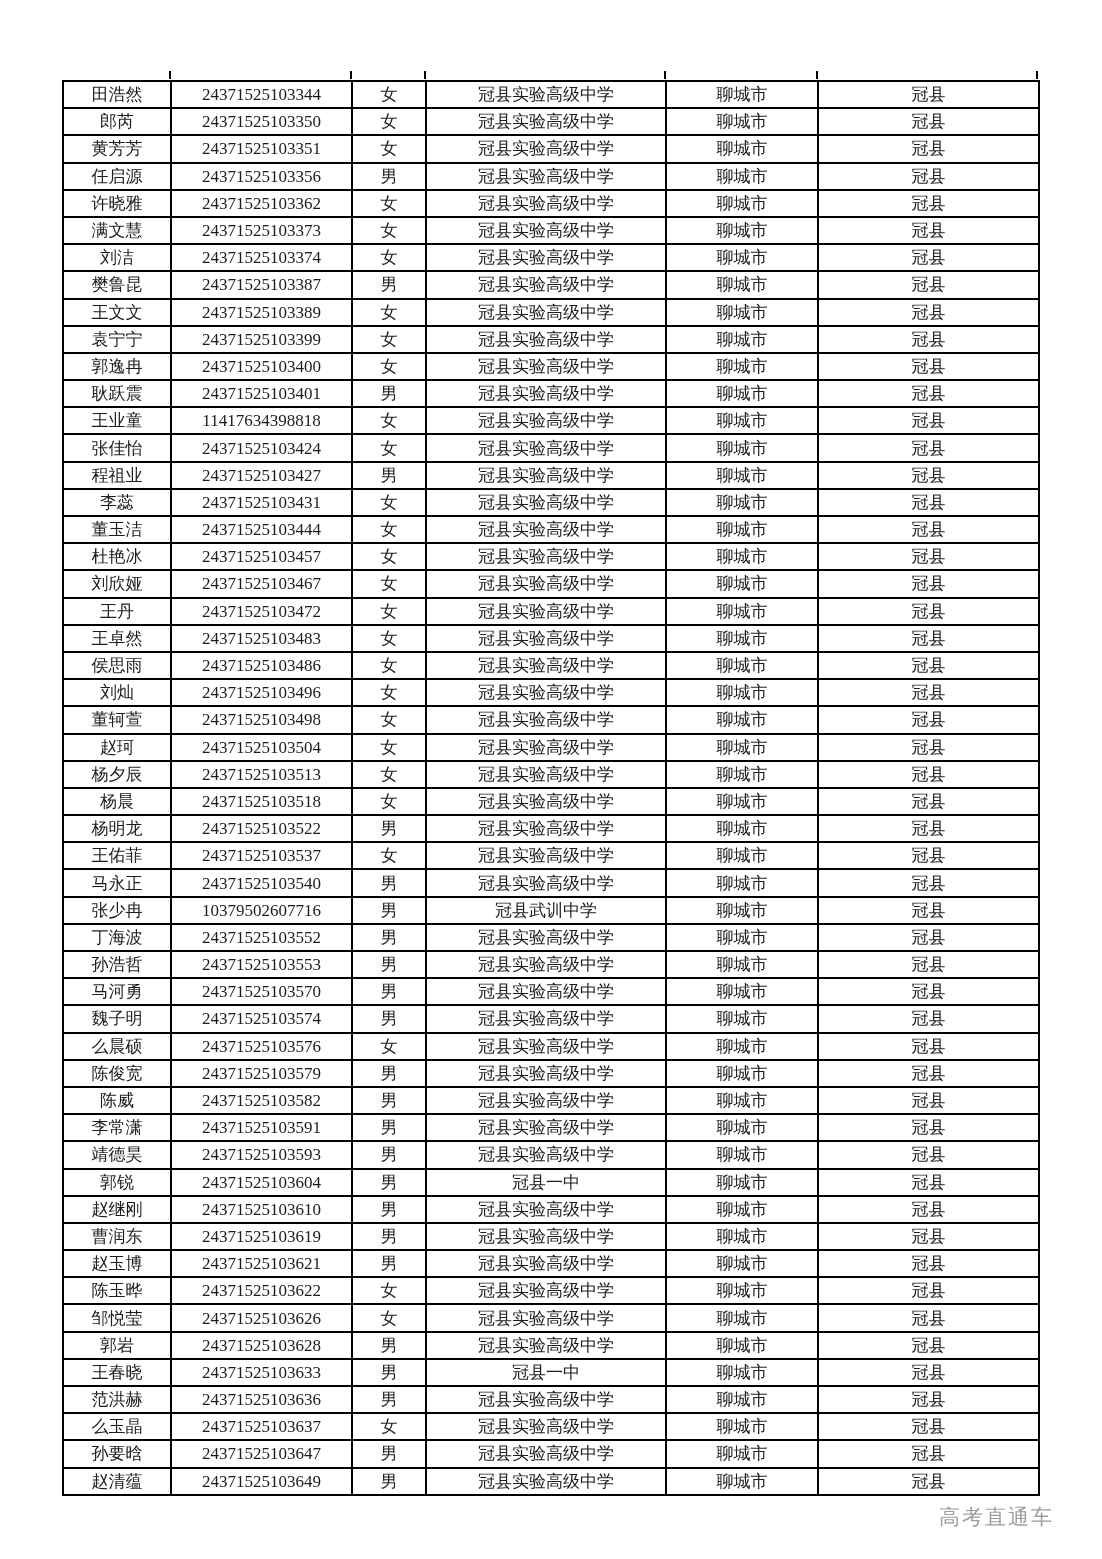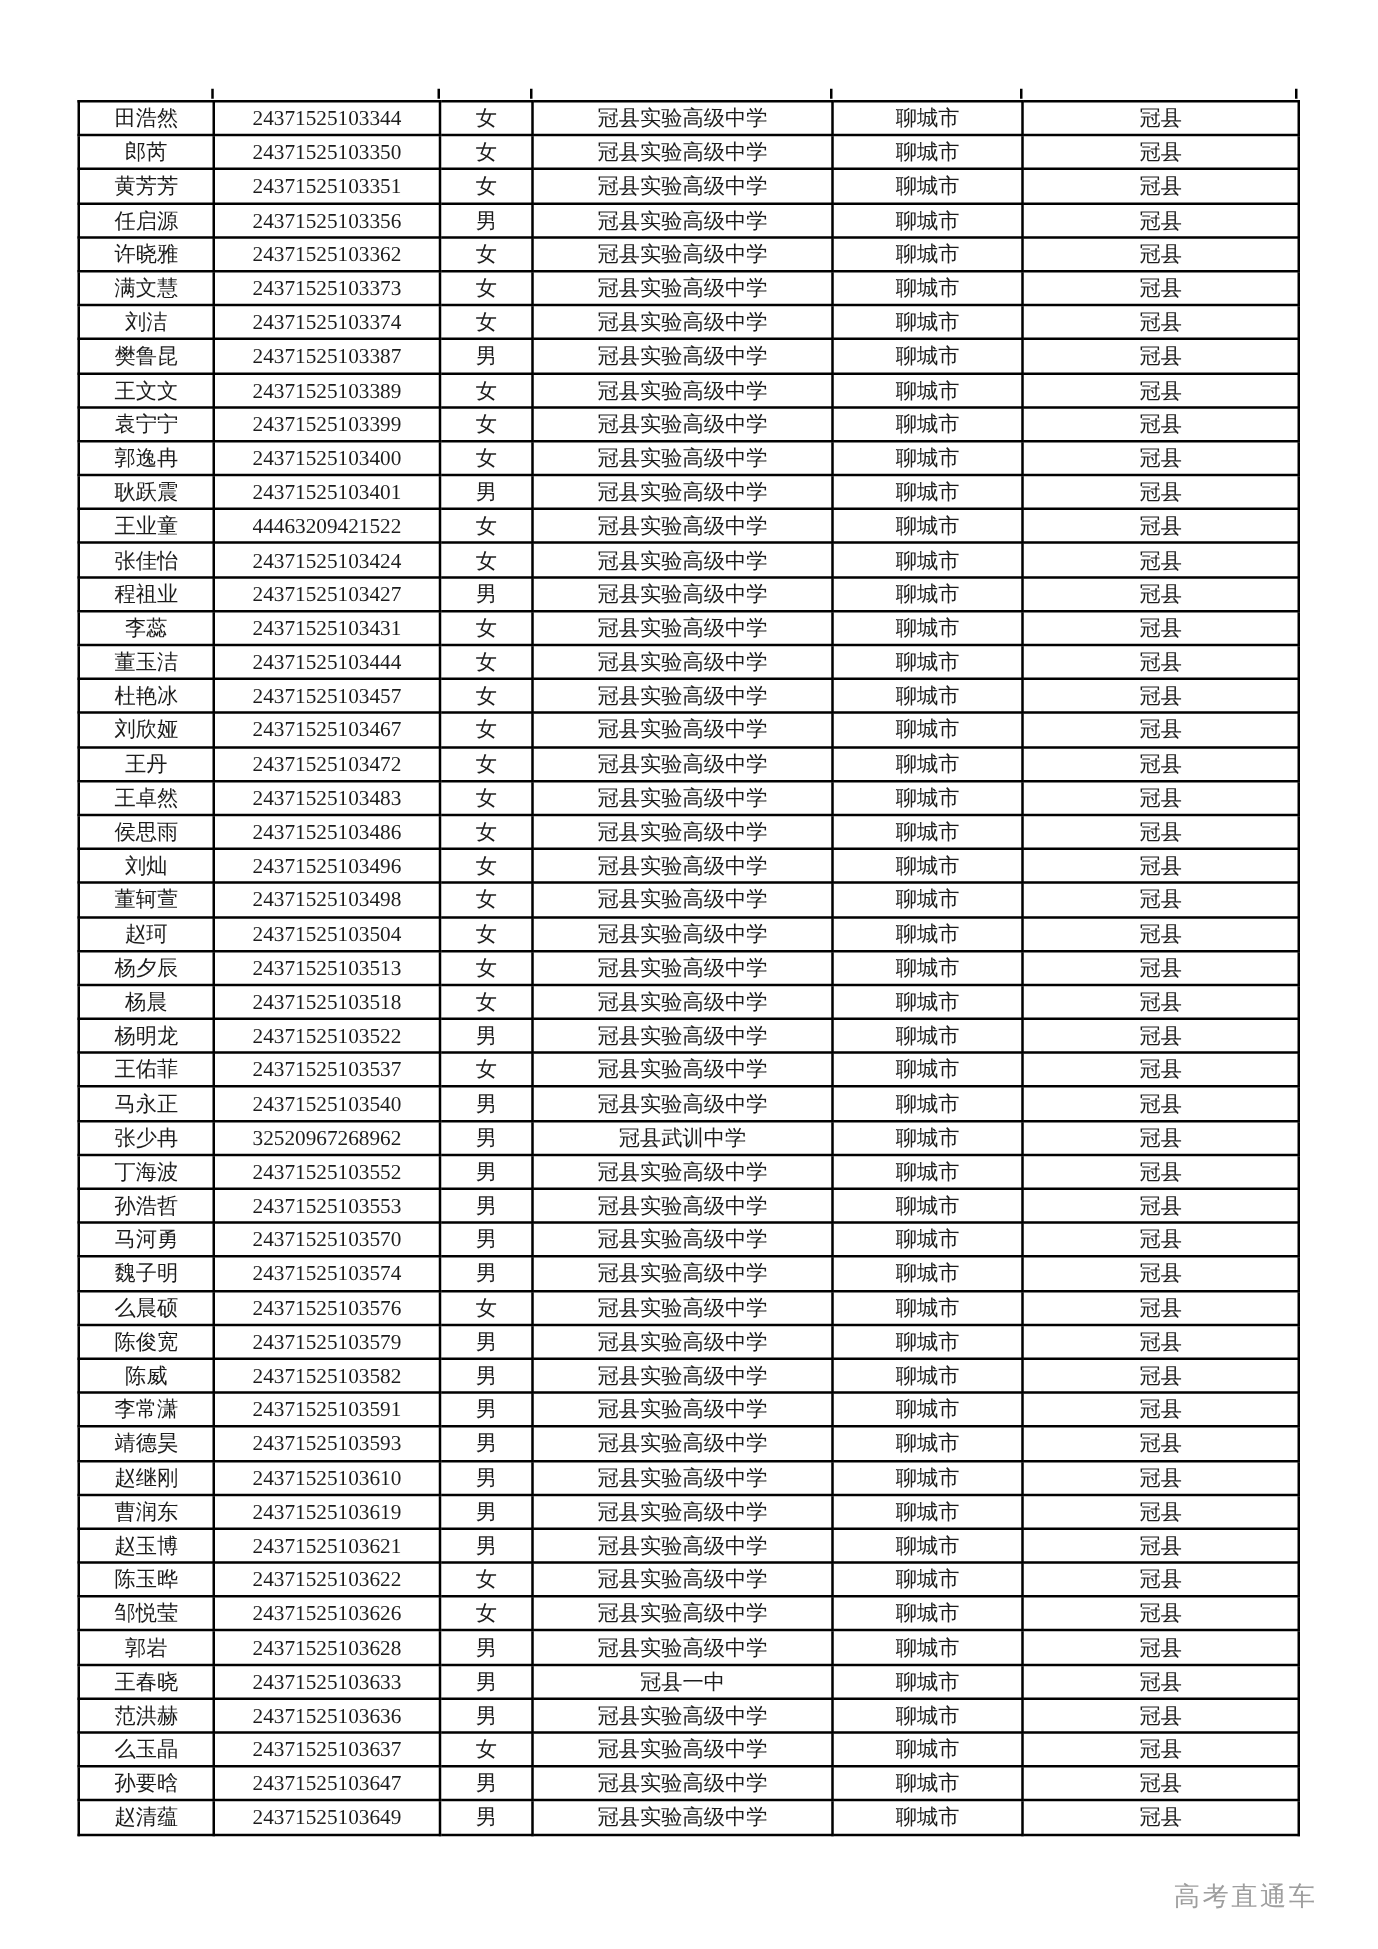--- a/index.html
+++ b/index.html
@@ -168,21 +168,21 @@
         <tr>
           <td>耿跃震</td>
           <td>24371525103401</td>
           <td>男</td>
           <td>冠县实验高级中学</td>
           <td>聊城市</td>
           <td>冠县</td>
         </tr>
         <tr>
           <td>王业童</td>
-          <td>44463209421522</td>
+          <td>11417634398818</td>
           <td>女</td>
           <td>冠县实验高级中学</td>
           <td>聊城市</td>
           <td>冠县</td>
         </tr>
         <tr>
           <td>张佳怡</td>
           <td>24371525103424</td>
           <td>女</td>
           <td>冠县实验高级中学</td>
@@ -312,21 +312,21 @@
         <tr>
           <td>马永正</td>
           <td>24371525103540</td>
           <td>男</td>
           <td>冠县实验高级中学</td>
           <td>聊城市</td>
           <td>冠县</td>
         </tr>
         <tr>
           <td>张少冉</td>
-          <td>32520967268962</td>
+          <td>10379502607716</td>
           <td>男</td>
           <td>冠县武训中学</td>
           <td>聊城市</td>
           <td>冠县</td>
         </tr>
         <tr>
           <td>丁海波</td>
           <td>24371525103552</td>
           <td>男</td>
           <td>冠县实验高级中学</td>
@@ -387,20 +387,28 @@
           <td>男</td>
           <td>冠县实验高级中学</td>
           <td>聊城市</td>
           <td>冠县</td>
         </tr>
         <tr>
           <td>靖德昊</td>
           <td>24371525103593</td>
           <td>男</td>
           <td>冠县实验高级中学</td>
+          <td>聊城市</td>
+          <td>冠县</td>
+        </tr>
+        <tr>
+          <td>郭锐</td>
+          <td>24371525103604</td>
+          <td>男</td>
+          <td>冠县一中</td>
           <td>聊城市</td>
           <td>冠县</td>
         </tr>
         <tr>
           <td>赵继刚</td>
           <td>24371525103610</td>
           <td>男</td>
           <td>冠县实验高级中学</td>
           <td>聊城市</td>
           <td>冠县</td>

